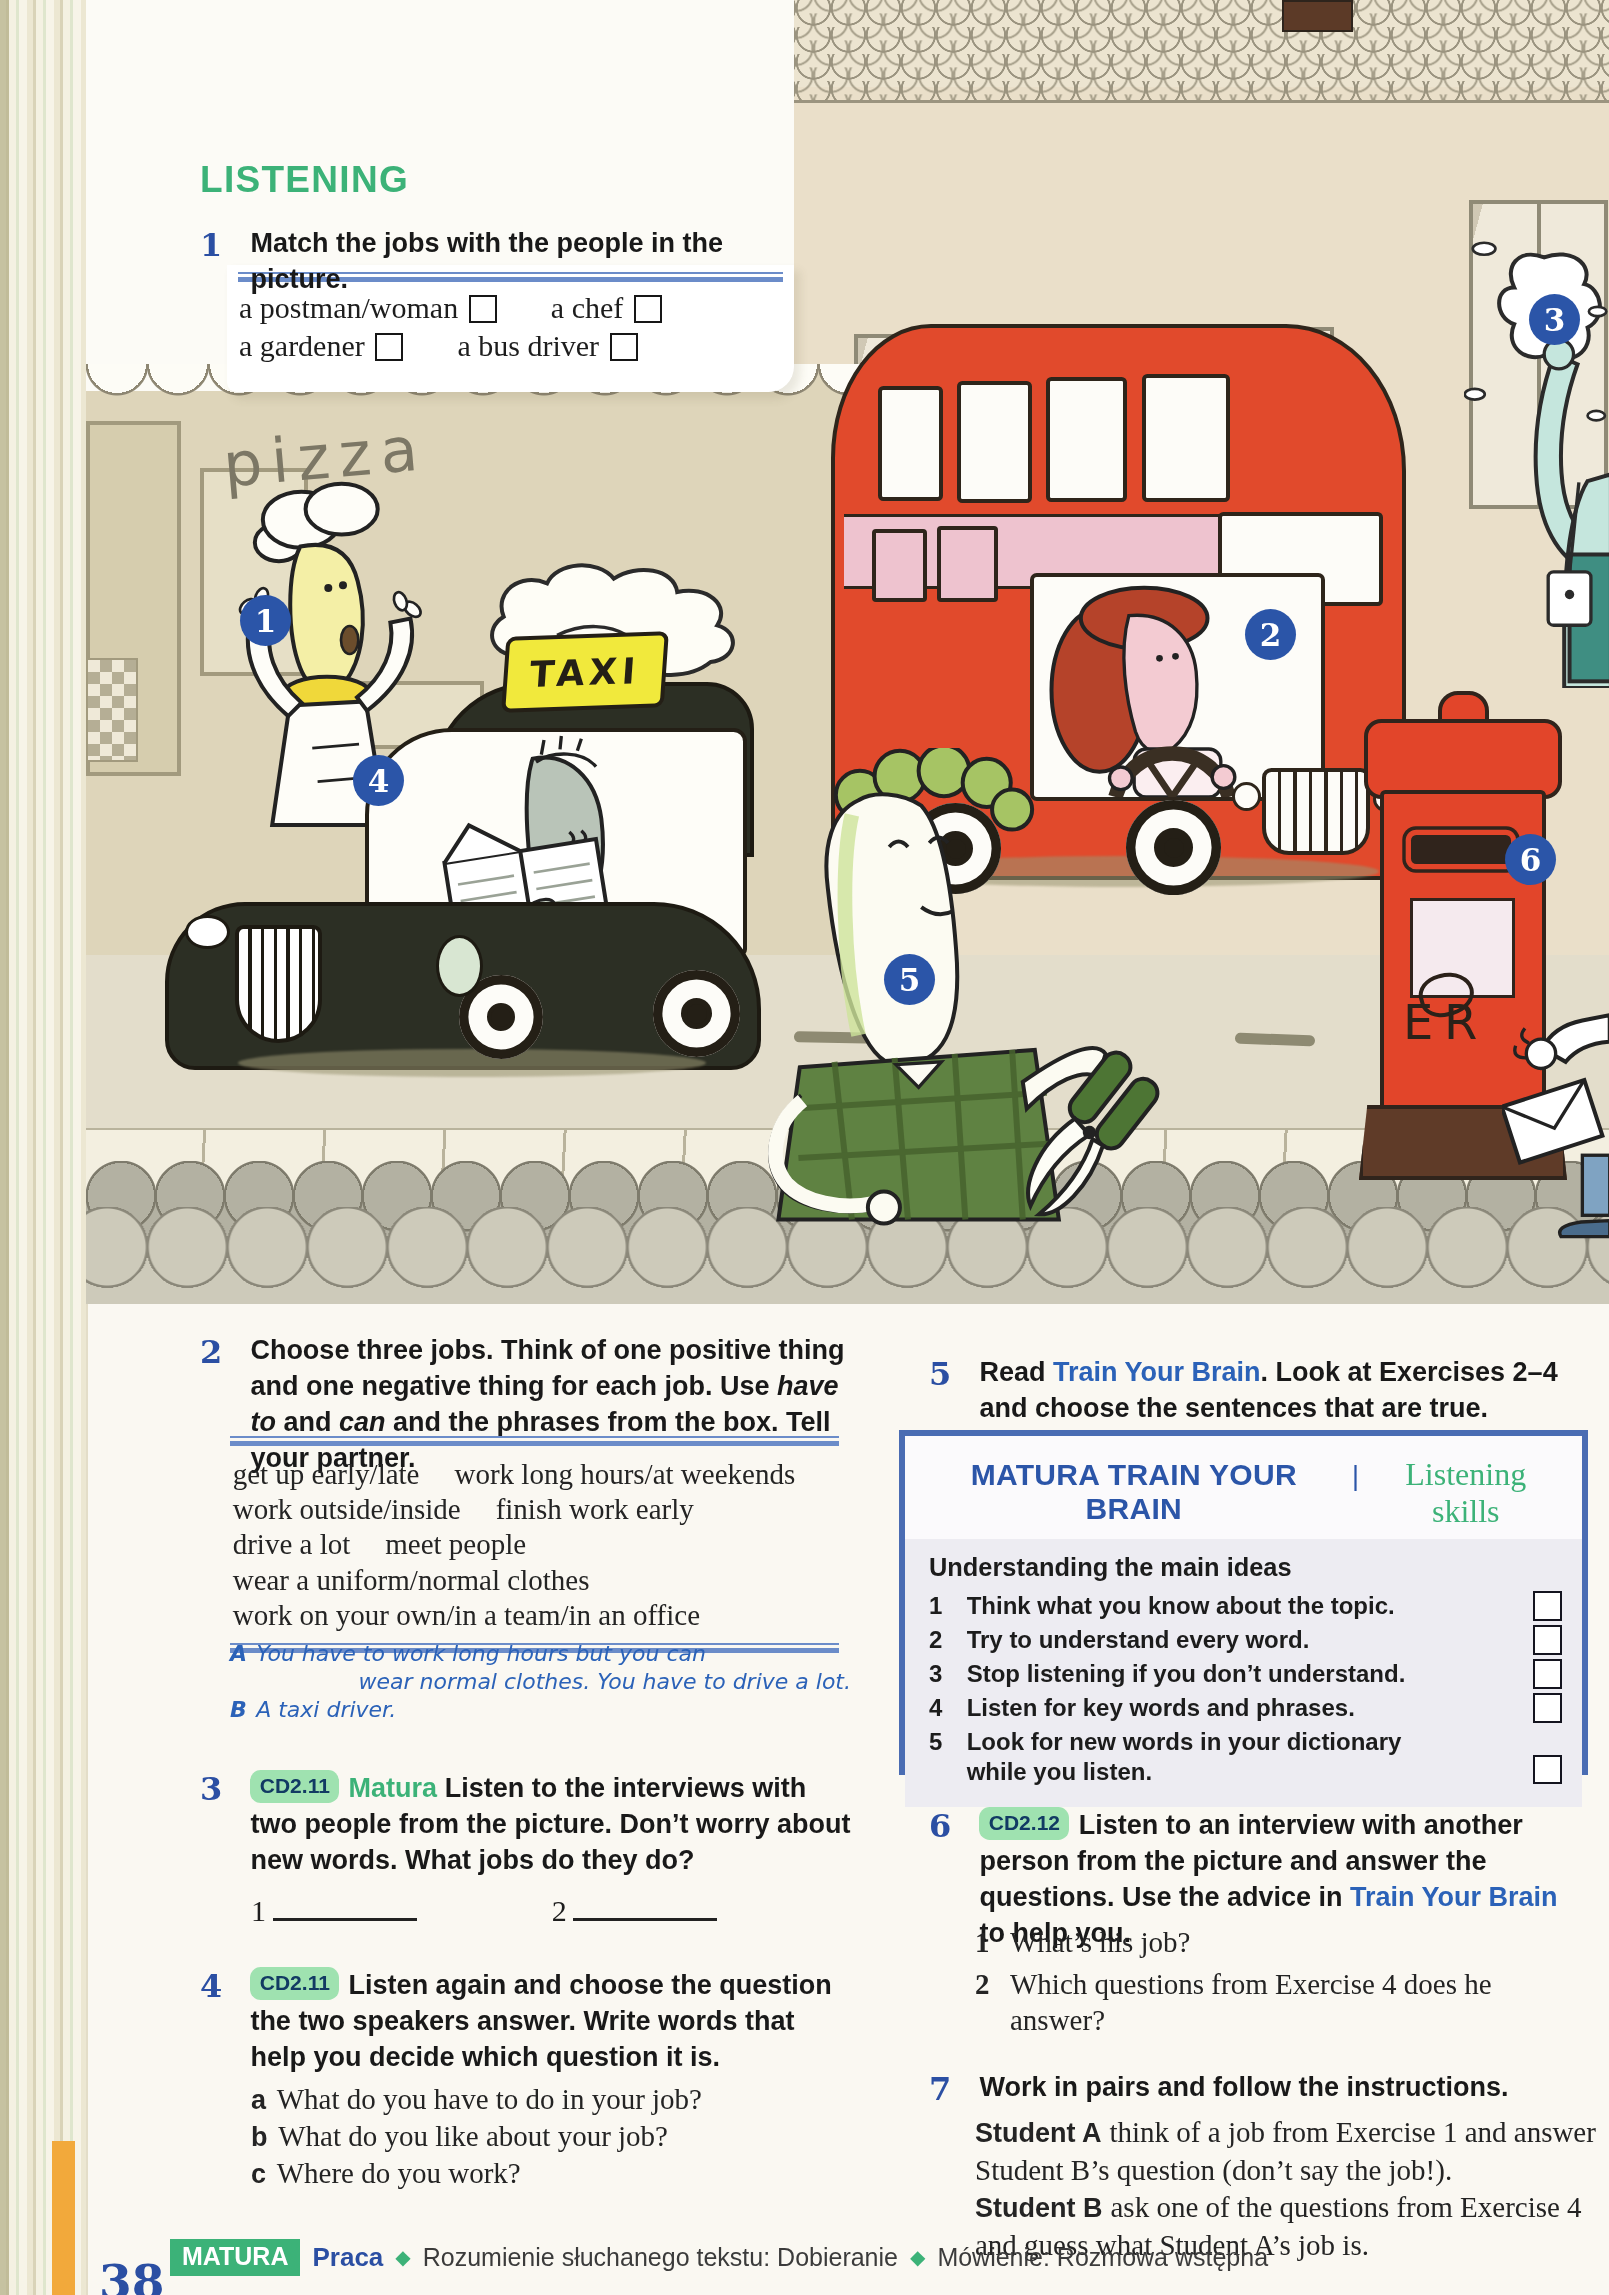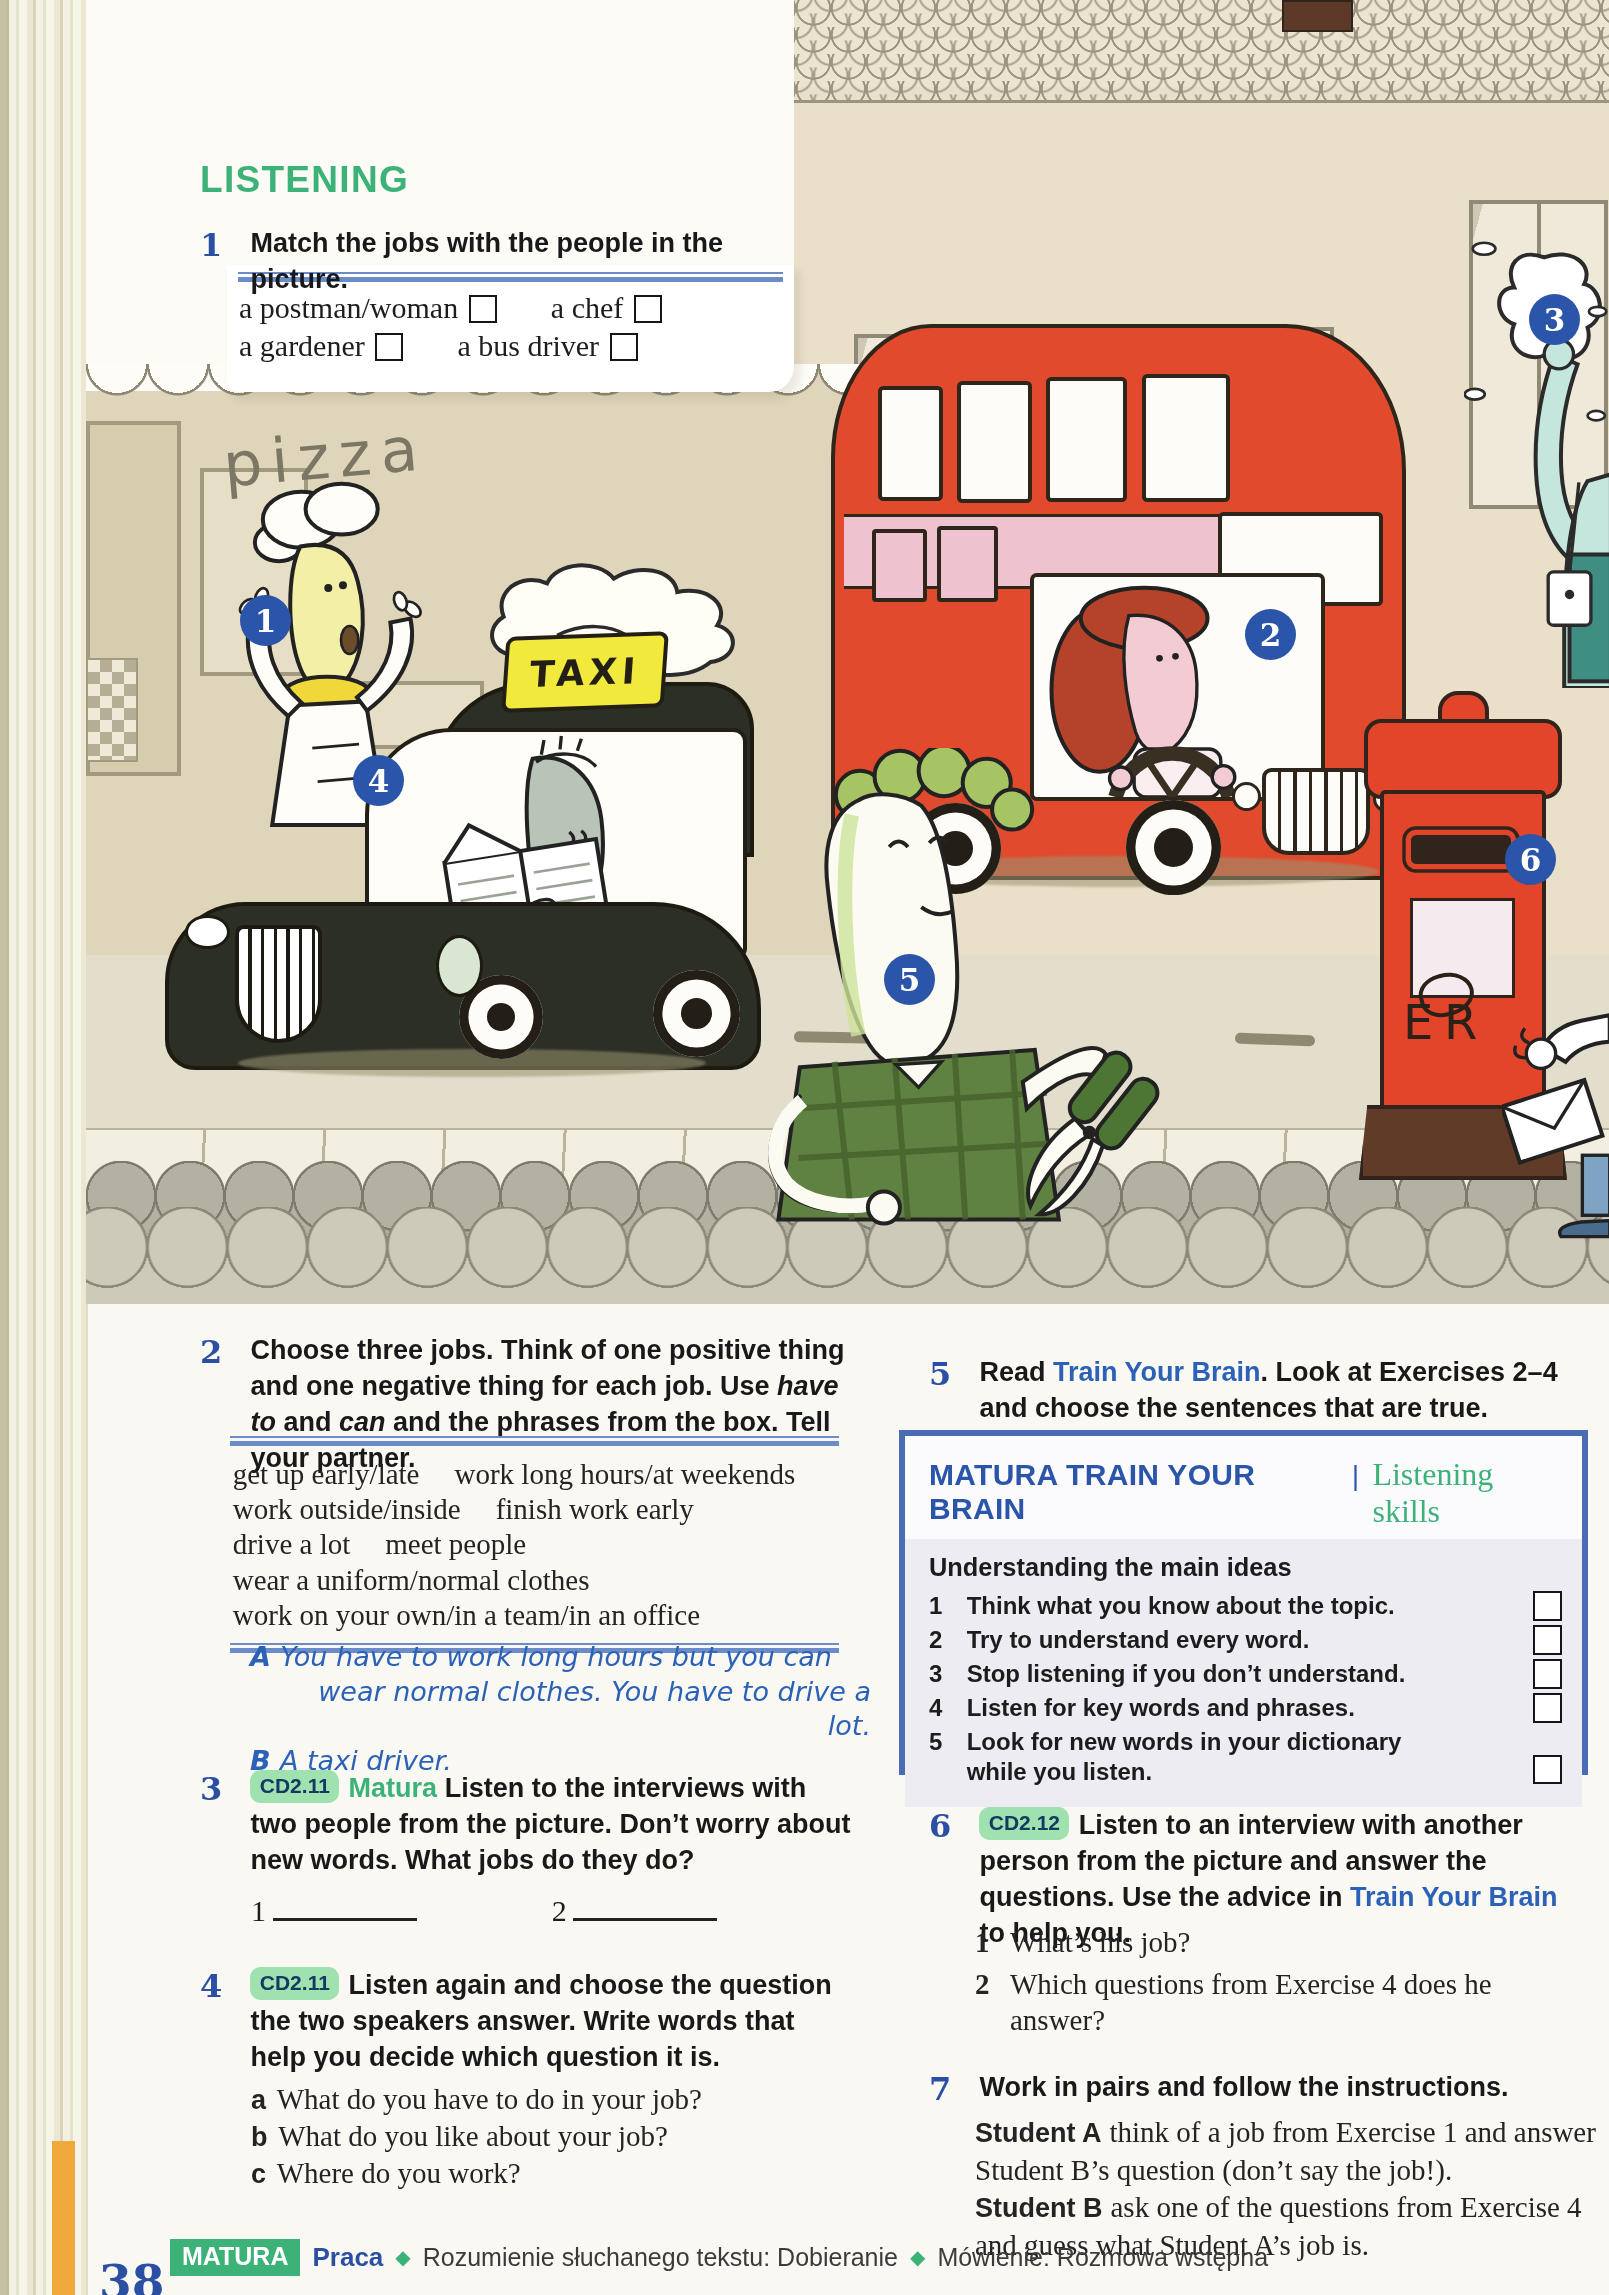--- a/index.html
+++ b/index.html
@@ -97,33 +97,33 @@
   .wordbox{position:absolute;left:227px;top:265px;width:567px;height:127px;background:#fff;border-radius:0 0 25.4px 9.4px;
     box-shadow:5.3px 6.7px 9.4px rgba(90,80,50,.12);z-index:10;padding:0;}
   .wordbox .inner{margin:9.4px 12px 0 12px;}
   .jobrow{font-size:30px;color:#1d1d1d;margin:4px 0 1.3px 0;white-space:nowrap;}
   .jobrow .gap{display:inline-block;width:39px;}
   .jobrow .cb{margin-left:10.7px;}
   .phrasebox{position:absolute;left:230px;top:1436px;width:609px;}
   .phrasebox .line{font-size:29px;line-height:1.22;color:#242424;}
   .phrasebox .line .sp{display:inline-block;width:35px;}
   .example{position:absolute;left:230px;top:1640px;width:621px;font-family:"DejaVu Sans",sans-serif;font-style:italic;
-    font-size:27px;line-height:1.28;color:#2b62b8;margin-left:20px;}
+    font-size:22px;line-height:1.28;color:#2b62b8;}
   .example .lbl{font-style:italic;font-weight:700;margin-right:9.4px;}
   .cdbadge{display:inline-block;background:#9fe2b0;color:#123a63;font-weight:700;font-size:21px;
     border-radius:10.7px;padding:2px 9.4px 3.3px;margin-right:9.4px;vertical-align:4px;}
   .matura-green{color:#3cb278;font-weight:700;}
   .blue{color:#2b62b8;}
   .blanksrow{position:absolute;left:251px;top:1891px;font-size:30px;color:#1d1d1d;}
   .blank{display:inline-block;width:144px;border-bottom:3.3px solid #222;height:27px;margin-left:6.7px;}
   .optlist{position:absolute;left:251px;top:2032px;font-size:29px;line-height:1.25;color:#242424;}
   .optlist .l{font-family:"Liberation Sans",sans-serif;font-weight:700;font-size:27px;margin-right:10.7px;}
   
   .tyb{position:absolute;left:899px;top:1430px;width:689px;height:345px;border:6.7px solid #4a6cb3;background:#fbfafc;box-sizing:border-box;}
-  .tyb-title{display:flex;align-items:baseline;gap:13.4px;margin:20px 23px 9.4px 24px;}
+  .tyb-title{display:flex;align-items:baseline;gap:13.4px;margin:20px 23px 9.4px 24px;text-align:center;}
   .tyb-title .t1{color:#2b55a8;font-weight:700;font-size:30px;letter-spacing:0.3px;}
   .tyb-title .div{color:#2b55a8;font-size:27px;}
   .tyb-title .t2{color:#3cb278;font-family:"Liberation Serif","DejaVu Serif",serif;font-size:32px;}
   .tyb-body{background:#edecf2;padding:13.4px 20px 16px 24px;}
   .tyb-head{font-weight:700;font-size:25.4px;margin-bottom:9.4px;}
   .tyb-row{display:flex;align-items:flex-start;gap:10.7px;margin:4px 0;font-weight:700;font-size:24px;line-height:1.25;}
   .tyb-row .n{flex:0 0 27px;}
   .tyb-row .t{max-width:508px;}
   .tyb-cb{flex:0 0 25.4px;width:25.4px;height:25.4px;border:2.7px solid #14141f;background:#fff;margin-left:auto;}
   .tyb-row.last .tyb-cb{align-self:flex-end;margin-bottom:2.7px;}

